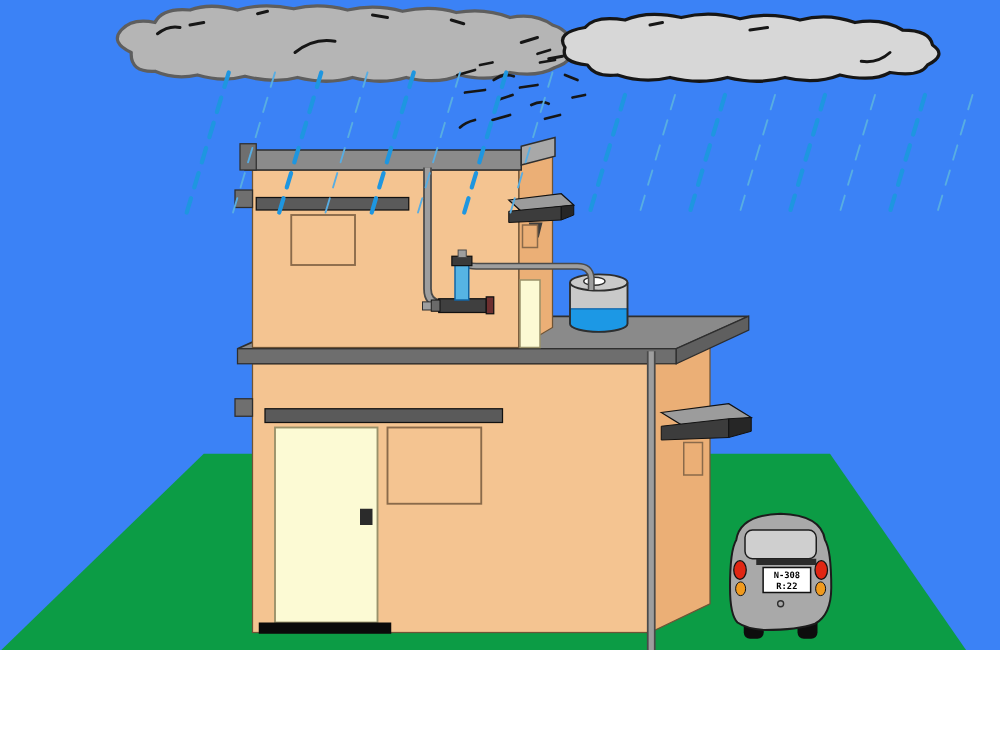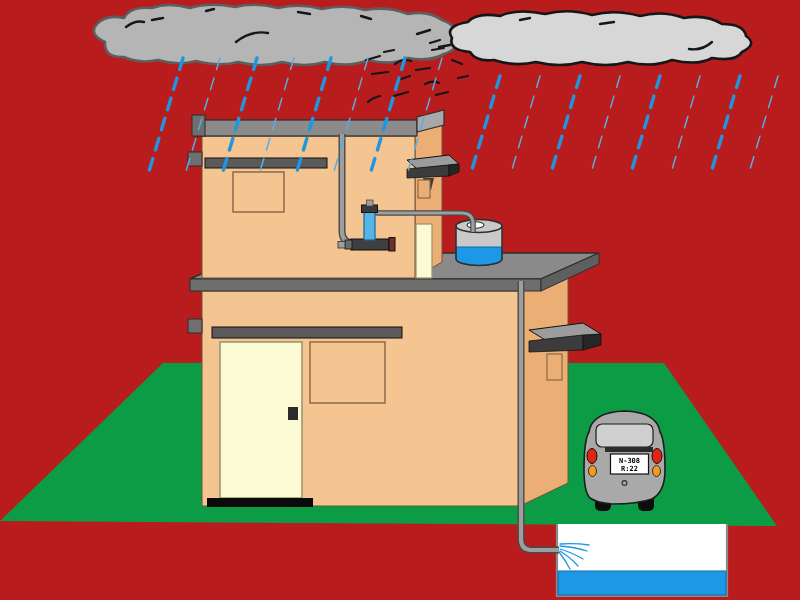--- a/index.html
+++ b/index.html
@@ -1,16 +1,16 @@
 <!DOCTYPE html>
 <html><head>
 <meta charset="utf-8">
 <style>
   html,body{margin:0;padding:0;background:#ffffff;}
-  .stage{width:800px;height:600px;position:relative;overflow:hidden;background:#b91c1c;}
+  .stage{width:800px;height:520px;position:relative;overflow:hidden;background:#3b82f6;}
   svg{display:block;font-family:"DejaVu Sans Mono", monospace;}
   .plate-text{font-family:"DejaVu Sans Mono", monospace;font-weight:bold;}
 </style>
 </head>
 <body>
 
 <div class="stage">
 <svg width="800" height="600" viewBox="0 0 800 600">
 
   <g>

